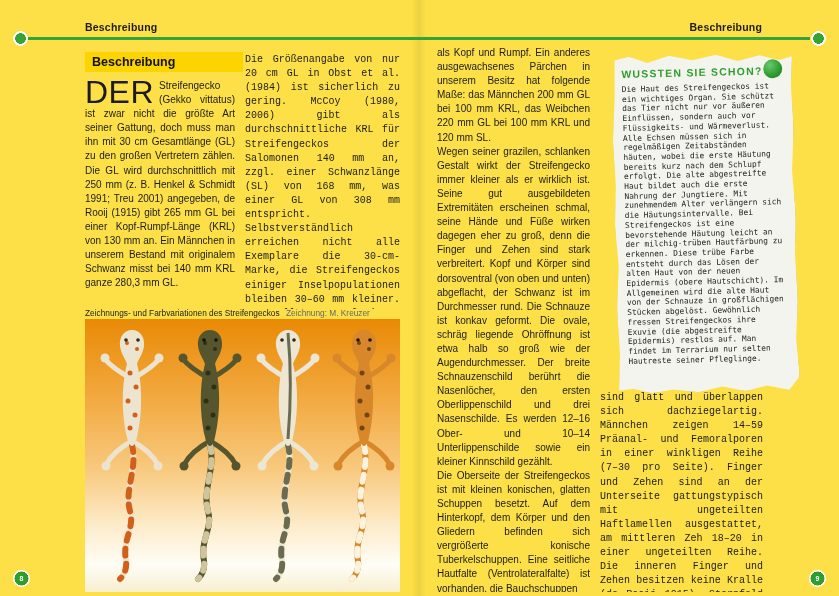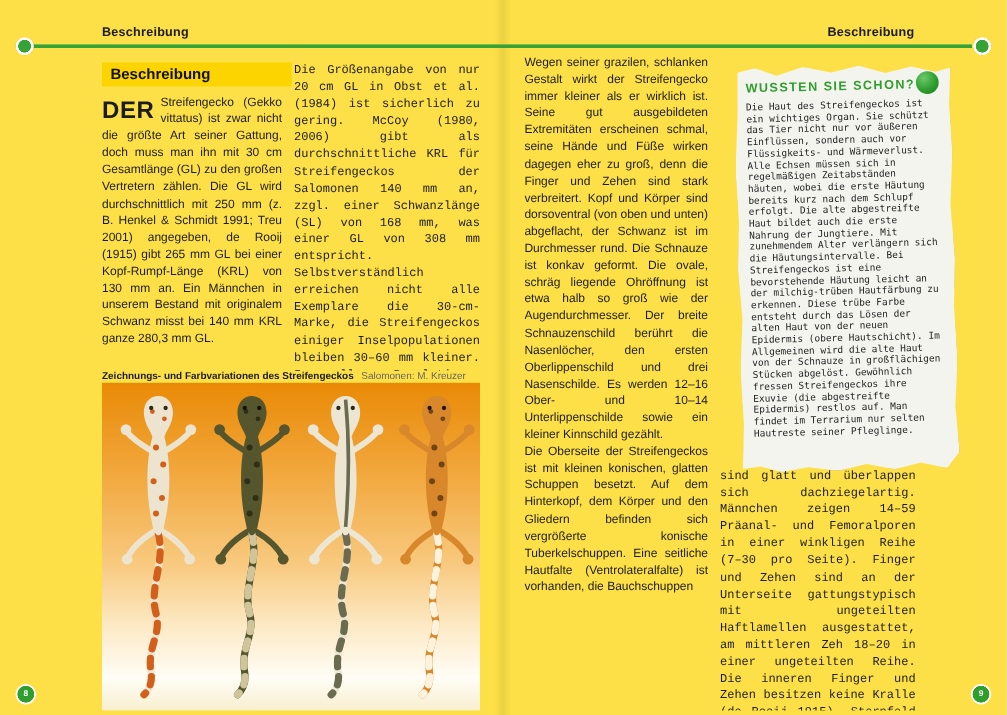--- a/index.html
+++ b/index.html
@@ -13,27 +13,27 @@
   .top-rule{position:absolute;top:37px;left:28px;width:782px;height:2.5px;background:#36a336;}
   .corner-dot{position:absolute;width:15px;height:15px;border-radius:50%;
           background:radial-gradient(circle,#36a336 0 48%,#ffffff 52% 70%,#36a336 74% 100%);}
   .page-badge{position:absolute;width:17px;height:17px;border-radius:50%;
           background:radial-gradient(circle,#2f9e2f 0 56%,#ffffff 60% 74%,#2f9e2f 78% 100%);
           color:#fff;font-size:7px;font-weight:bold;display:flex;align-items:center;justify-content:center;}
   .section-title{position:absolute;left:85px;top:52px;width:158px;height:20px;background:#fcd400;
           font-weight:bold;font-size:12.5px;line-height:20px;padding-left:7px;box-sizing:border-box;color:#111;}
   .col{position:absolute;font-size:10px;line-height:14.1px;text-align:justify;overflow:hidden;hyphens:auto;}
   .col p{margin:0;}
-  .dropcap{float:left;font-weight:bold;font-size:20px;line-height:24px;padding:1px 5px 0 0;letter-spacing:.5px;}
+  .dropcap{float:left;font-weight:normal;font-size:32px;line-height:24px;padding:1px 5px 0 0;letter-spacing:.5px;}
   #l-col1{left:85px;top:79px;width:150px;height:228px;}
   #l-col2{left:245px;top:53px;width:155px;height:256px;font-family:Liberation Mono, monospace;}
   #r-col1{left:437px;top:46px;width:153px;height:546px;}
   #r-col2{left:600px;top:391px;width:163px;height:201px;font-family:Liberation Mono, monospace;}
   .fig-caption{position:absolute;left:85px;top:308px;width:315px;font-size:8.3px;}
-  .fig-caption .cap-bold{font-weight:bold;}
+  .fig-caption .cap-bold{font-weight:normal;}
   .fig-caption .cap-credit{color:#666;margin-left:4px;}
   .figure{position:absolute;left:85px;top:319px;width:315px;height:273px;
           background:linear-gradient(180deg,#e98a06 0%,#f2a83e 28%,#f8c97e 55%,#fdeccb 76%,#fffdf6 90%,#f8efcf 100%);}
   .infobox{position:absolute;left:615px;top:55px;width:181px;height:337px;background:#f4f4ee;
           transform:rotate(-1.4deg);box-shadow:2px 3px 7px rgba(0,0,0,.3);
           clip-path:polygon(2% 1%,10% 0%,20% 2%,32% 0%,45% 1.5%,58% 0%,70% 2%,82% .5%,93% 2%,100% 1%,99% 10%,100% 22%,98.5% 35%,100% 48%,99% 60%,100% 73%,98.5% 85%,100% 96%,94% 100%,82% 98.5%,70% 100%,57% 98.5%,44% 100%,30% 99%,18% 100%,8% 98.5%,0 99%,1% 88%,0 75%,1.5% 62%,0 50%,1% 38%,0 25%,1.5% 12%);
           padding:11px 10px 8px 10px;box-sizing:border-box;}
   .infobox-title{color:#2f9e2f;font-weight:bold;font-size:10.5px;letter-spacing:1.2px;margin:0 0 5px 0;}
   .infobox-text{font-family:"DejaVu Sans Mono",monospace;font-size:7.9px;line-height:9.7px;color:#1d1d1d;
           text-align:left;overflow:hidden;height:292px;}
@@ -60,21 +60,21 @@
       <span class="dropcap">DER</span><span>Streifengecko (Gekko vittatus) ist zwar nicht die größte Art seiner Gattung, doch muss man ihn mit 30 cm Gesamtlänge (GL) zu den großen Vertretern zählen. Die GL wird durchschnittlich mit 250 mm (z. B. Henkel &amp; Schmidt 1991; Treu 2001) angegeben, de Rooij (1915) gibt 265 mm GL bei einer Kopf-Rumpf-Länge (KRL) von 130 mm an. Ein Männchen in unserem Bestand mit originalem Schwanz misst bei 140 mm KRL ganze 280,3 mm GL.</span>
     </p>
   </div>
 
   <div class="col" id="l-col2">
     <p>Die Größenangabe von nur 20 cm GL in Obst et al. (1984) ist sicherlich zu gering. McCoy (1980, 2006) gibt als durchschnittliche KRL für Streifengeckos der Salomonen 140 mm an, zzgl. einer Schwanzlänge (SL) von 168 mm, was einer GL von 308 mm entspricht. Selbstverständlich erreichen nicht alle Exemplare die 30-cm-Marke, die Streifengeckos einiger Inselpopulationen bleiben 30–60 mm kleiner. In allen Populationen sind die Originalschwänze immer länger</p>
   </div>
 
   <div class="fig-caption">
     <span class="cap-bold">Zeichnungs- und Farbvariationen des Streifengeckos</span>
-    <span class="cap-credit">Salomonen: M. Kreuzer</span>
+    <span class="cap-credit">Zeichnung: M. Kreuzer</span>
   </div>
 
   <div class="figure">
     <svg width="315" height="273" viewBox="0 0 315 273">
       <defs>
         <path id="gk-limbs" d="M35,54 C24,48 14,42 8,34 M35,54 C46,48 56,42 62,34 M35,116 C24,122 14,130 9,140 M35,116 C46,122 56,130 61,140"></path>
         <g id="gk-feet">
             <circle cx="8" cy="33" r="4.5"></circle>
             <circle cx="62" cy="33" r="4.5"></circle>
             <circle cx="9" cy="141" r="4.5"></circle>
@@ -133,20 +133,21 @@
         <use href="#gk-tail" fill="none" stroke="#d8882a" stroke-width="6" stroke-linecap="round"></use>
         <use href="#gk-tail" fill="none" stroke="#fdf3dd" stroke-width="6" stroke-linecap="round" stroke-dasharray="7 8"></use>
         <use href="#gk-trunk" fill="#d8882a"></use>
         <use href="#gk-spots" fill="#6f4516"></use>
         <use href="#gk-eyes" fill="#221507"></use>
       </g>
     </svg>
   </div>
 
   <div class="col" id="r-col1">
+    <p>als Kopf und Rumpf. Ein anderes ausgewachsenes Pärchen in unserem Besitz hat folgende Maße: das Männchen 200 mm GL bei 100 mm KRL, das Weibchen 220 mm GL bei 100 mm KRL und 120 mm SL.</p>
     <p>Wegen seiner grazilen, schlanken Gestalt wirkt der Streifengecko immer kleiner als er wirklich ist. Seine gut ausgebildeten Extremitäten erscheinen schmal, seine Hände und Füße wirken dagegen eher zu groß, denn die Finger und Zehen sind stark verbreitert. Kopf und Körper sind dorsoventral (von oben und unten) abgeflacht, der Schwanz ist im Durchmesser rund. Die Schnauze ist konkav geformt. Die ovale, schräg liegende Ohröffnung ist etwa halb so groß wie der Augendurchmesser. Der breite Schnauzenschild berührt die Nasenlöcher, den ersten Oberlippenschild und drei Nasenschilde. Es werden 12–16 Ober- und 10–14 Unterlippenschilde sowie ein kleiner Kinnschild gezählt.</p>
     <p>Die Oberseite der Streifengeckos ist mit kleinen konischen, glatten Schuppen besetzt. Auf dem Hinterkopf, dem Körper und den Gliedern befinden sich vergrößerte konische Tuberkelschuppen. Eine seitliche Hautfalte (Ventrolateralfalte) ist vorhanden, die Bauchschuppen</p>
   </div>
 
   <div class="infobox">
     <div class="infobox-dot"></div>
     <div class="infobox-title">WUSSTEN SIE SCHON?</div>
     <div class="infobox-text">Die Haut des Streifengeckos ist ein wichtiges Organ. Sie schützt das Tier nicht nur vor äußeren Einflüssen, sondern auch vor Flüssigkeits- und Wärmeverlust. Alle Echsen müssen sich in regelmäßigen Zeitabständen häuten, wobei die erste Häutung bereits kurz nach dem Schlupf erfolgt. Die alte abgestreifte Haut bildet auch die erste Nahrung der Jungtiere. Mit zunehmendem Alter verlängern sich die Häutungsintervalle. Bei Streifengeckos ist eine bevorstehende Häutung leicht an der milchig-trüben Hautfärbung zu erkennen. Diese trübe Farbe entsteht durch das Lösen der alten Haut von der neuen Epidermis (obere Hautschicht). Im Allgemeinen wird die alte Haut von der Schnauze in großflächigen Stücken abgelöst. Gewöhnlich fressen Streifengeckos ihre Exuvie (die abgestreifte Epidermis) restlos auf. Man findet im Terrarium nur selten Hautreste seiner Pfleglinge.</div>
   </div>
 

